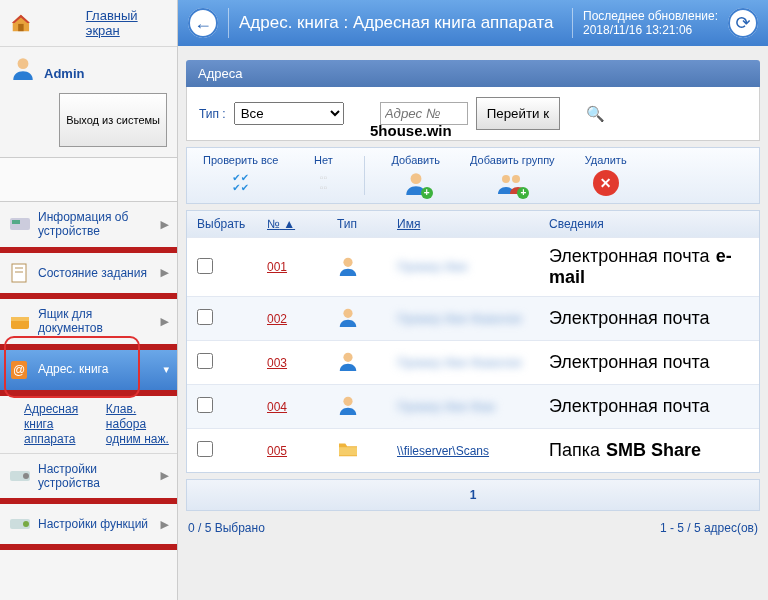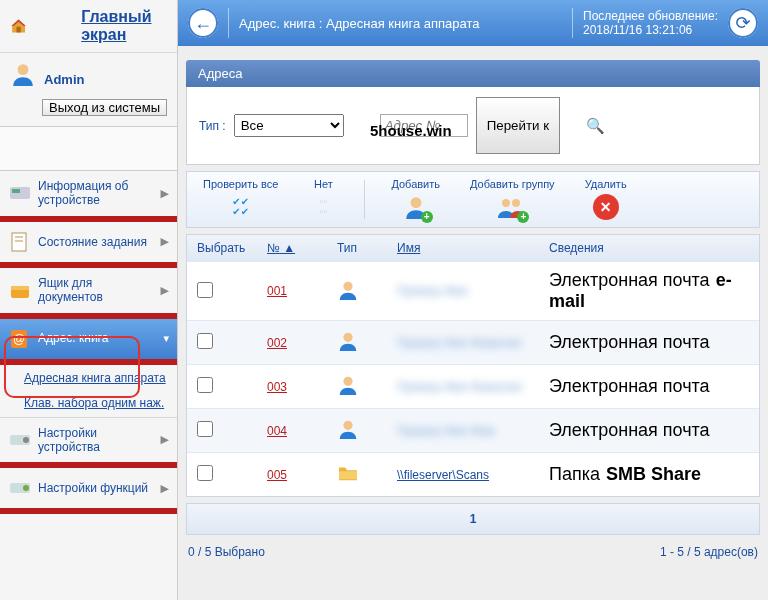--- a/index.html
+++ b/index.html
@@ -3,60 +3,60 @@
 <meta charset="utf-8">
 <style>
   * { box-sizing: border-box; margin: 0; padding: 0; }
   body { font-family: Arial, sans-serif; font-size: 12px; width: 768px; height: 600px; overflow: hidden; background: #e8e8e8; position: relative; }
   
   .layout { display: flex; width: 100%; height: 100%; }
   
   
   .sidebar { width: 178px; background: #f5f5f5; border-right: 1px solid #ccc; display: flex; flex-direction: column; }
   .home-row { padding: 8px 10px; border-bottom: 1px solid #d8d8d8; display: flex; align-items: center; gap: 6px; }
-  .home-link { color: #1a4da0; text-decoration: underline; font-weight: bold; font-size: 16px; padding-left: 48px; }
+  .home-link { color: #1a4da0; text-decoration: underline; font-weight: normal; font-size: 13px; padding-left: 48px; }
   .user-row { padding: 8px 10px; display: flex; align-items: flex-end; gap: 8px; }
   .user-name { color: #1a4da0; font-weight: bold; font-size: 13px; }
   .logout-row { padding: 4px 10px 10px; display: flex; justify-content: flex-end; border-bottom: 1px solid #ccc; }
-  .logout-btn { background: linear-gradient(#fff,#e7e7e7); border: 1px solid #999; padding: 0 6px; font-size: 13px; cursor: pointer; }
+  .logout-btn { background: linear-gradient(#fff,#e7e7e7); border: 1px solid #999; padding: 20px 6px; font-size: 11px; cursor: pointer; }
   
   .sidebar-spacer { height: 44px; border-bottom: 1px solid #ccc; background: #fafafa; }
   
   .nav { display: flex; flex-direction: column; }
   .nav-item { display: flex; align-items: center; padding: 8px 8px; gap: 6px; border-bottom: 6px solid #b91c1c; cursor: pointer; color: #1a4da0; position: relative; }
   .nav-item .nav-icon { width: 24px; height: 24px; flex-shrink: 0; }
   .nav-item .nav-label { flex: 1; line-height: 1.2; }
   .nav-item .chevron { color: #888; font-size: 11px; }
   .nav-item.active { background: linear-gradient(#6aa7e8,#3f7fcf); color: #fff; }
   .nav-item.active .chevron { color: #fff; }
   
   .highlight-box { position: absolute; left: 4px; top: 336px; width: 136px; height: 62px; border: 2px solid #e03030; border-radius: 10px; pointer-events: none; }
   
-  .sub-items { padding: 6px 0 6px 24px; display: flex; flex-direction: column; gap: 10px; border-bottom: 1px solid #d8d8d8; }
+  .sub-items { padding: 6px 0 6px 24px; display: flex; gap: 10px; border-bottom: 1px solid #d8d8d8; }
   .sub-link { color: #1a4da0; text-decoration: underline; cursor: pointer; line-height: 1.25; }
   
   
   .main { flex: 1; display: flex; flex-direction: column; background: #eee; }
   .topbar { background: linear-gradient(#6aa7e8,#3f7fcf); color: #fff; display: flex; align-items: center; padding: 6px 10px; gap: 10px; height: 46px; }
   .back-btn { width: 30px; height: 30px; border-radius: 50%; background: #fff; display:flex; align-items:center; justify-content:center; cursor: pointer; box-shadow: inset 0 0 0 2px #3f7fcf; }
   .back-btn span { color:#2a65b5; font-size:18px; font-weight:bold;}
   .divider-v { width: 1px; height: 30px; background: rgba(255,255,255,0.5); }
-  .breadcrumb { flex: 1; font-size: 13px; }
+  .breadcrumb { flex: 1; font-size: 17px; }
   .last-update { font-size: 12px; line-height: 1.2; }
   .refresh-btn { width: 30px; height: 30px; border-radius: 50%; background: #fff; display:flex; align-items:center; justify-content:center; cursor: pointer; box-shadow: inset 0 0 0 2px #3f7fcf; color:#2a65b5; font-size:18px;}
   
   .content { padding: 0; position: relative; }
   
   .section-header { background: linear-gradient(#6a92cc,#4f79b5); color: #fff; padding: 6px 12px; font-size: 13px; margin: 14px 8px 0; border-radius: 3px 3px 0 0; }
   
   .filter-bar { background: #fff; padding: 10px 12px; margin: 0 8px; display: flex; align-items: center; gap: 8px; border: 1px solid #d0d0d0; border-top: none; }
   .filter-bar label { color: #1a4da0; }
   .filter-bar select { width: 110px; padding: 2px; }
   .filter-bar input[type=text] { width: 88px; padding: 3px 4px; border: 1px solid #aaa; color: #0f172a; font-style: italic; }
-  .goto-btn { background: linear-gradient(#fff,#e0e0e0); border: 1px solid #888; padding: 20px 10px; cursor:pointer; }
+  .goto-btn { background: linear-gradient(#fff,#e0e0e0); border: 1px solid #888; padding: 8px 10px; cursor:pointer; }
   .name-search { width: 110px !important; }
   .mag { color: #2a65b5; font-size: 15px; cursor: pointer; }
   
   .toolbar { background: linear-gradient(#fafcff,#e6eef8); margin: 6px 8px 0; border: 1px solid #c8d6e8; display: flex; align-items: stretch; padding: 6px 12px; gap: 22px; }
   .tool { display: flex; flex-direction: column; align-items: center; gap: 3px; cursor: pointer; color: #1a4da0; padding: 0 4px; }
   .tool-label { font-size: 11px; }
   .tool-icon { width: 30px; height: 28px; display:flex; align-items:center; justify-content:center; }
   .tool-sep { width: 1px; background: #c8d6e8; margin: 2px 0; }
   
   .table-wrap { margin: 6px 8px 0; border: 1px solid #c8d6e8; background: #fff; }

